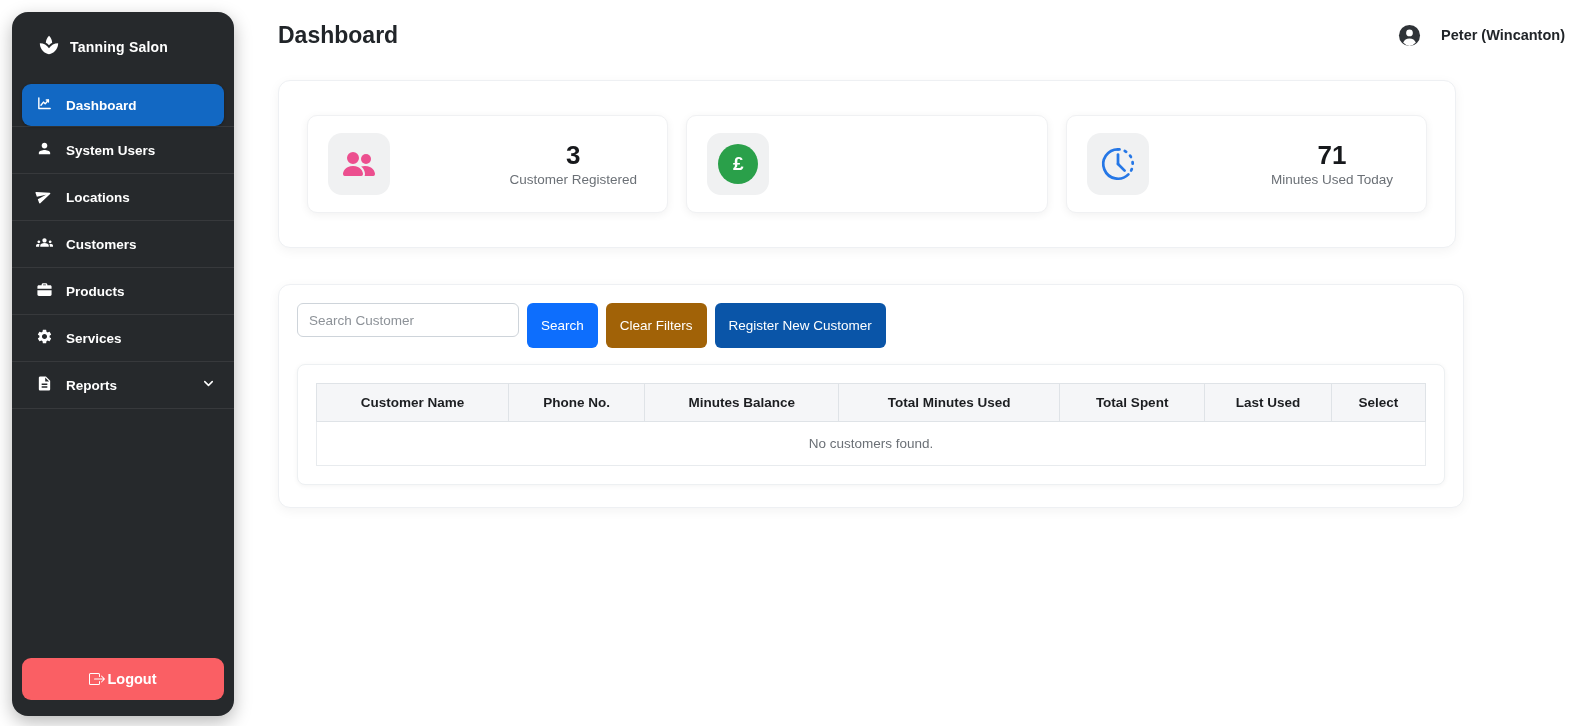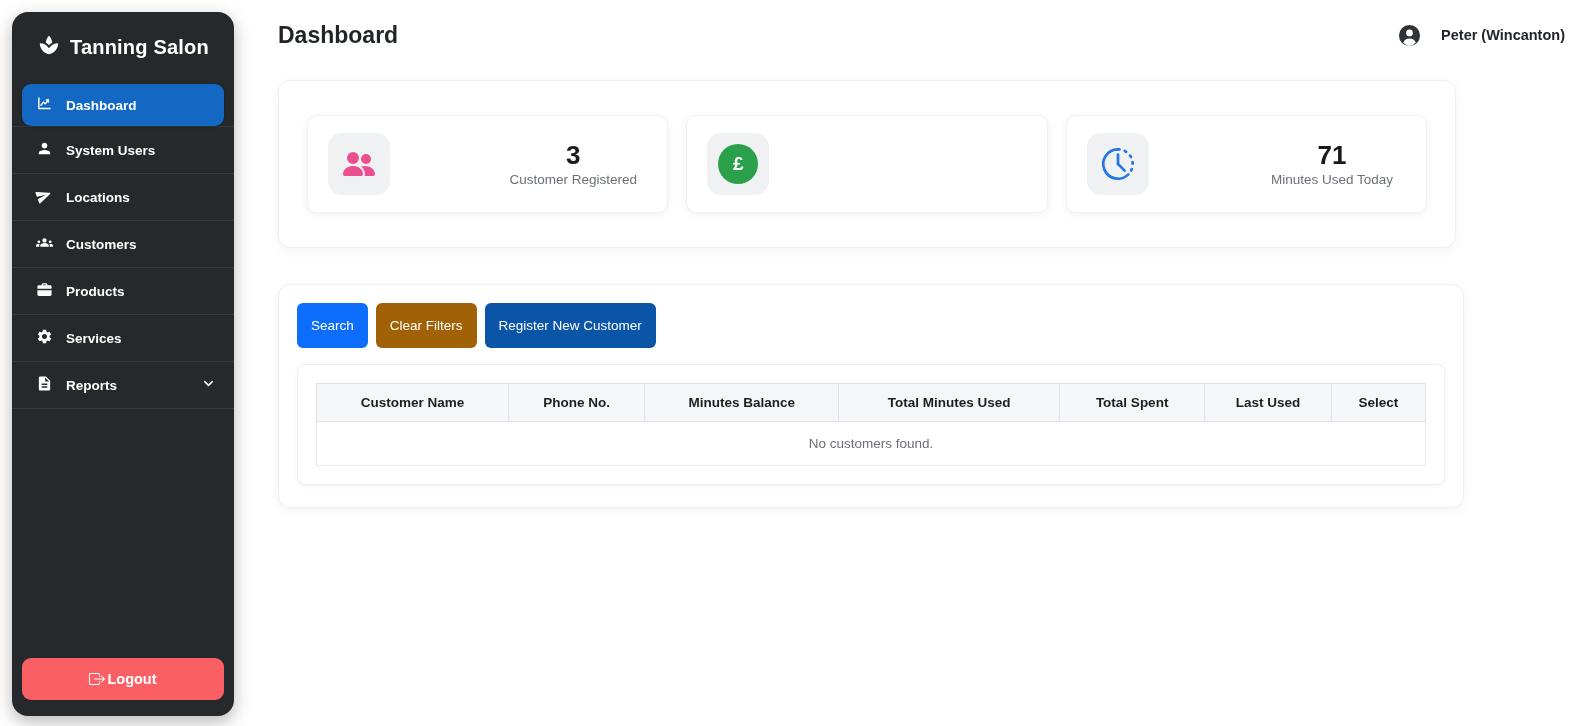--- a/index.html
+++ b/index.html
@@ -9,21 +9,21 @@
 
   
   .sidebar {
     width:222px; min-width:222px; margin:12px 0 10px 12px;
     background:#26292c; border-radius:16px;
     box-shadow:0 6px 18px rgba(0,0,0,.28);
     display:flex; flex-direction:column; color:#fff;
   }
   .brand { display:flex; align-items:center; gap:10px; padding:22px 20px 18px 26px; }
   .brand svg { width:22px; height:22px; }
-  .brand-name { font-size:20px; font-weight:700; letter-spacing:.2px;text-align:center; }
+  .brand-name { font-size:14px; font-weight:700; letter-spacing:.2px;text-align:center; }
 
   .nav { display:flex; flex-direction:column; margin-top:6px; }
   .nav-item {
     display:flex; align-items:center; gap:13px;
     padding:13px 18px 13px 24px; font-size:13.5px; font-weight:600;
     border-bottom:1px solid rgba(255,255,255,.08); cursor:pointer; color:#fff;
   }
   .nav-item svg { width:17px; height:17px; flex:0 0 auto; }
   .nav-item.active {
     background:#1268c3; border-radius:9px; margin:0 10px 0 10px;
@@ -249,20 +249,21 @@
       </div>
       <div class="stat-text">
         <div class="stat-value">71</div>
         <div class="stat-label">Minutes Used Today</div>
       </div>
     </div>
   </section>
 
   <section class="panel table-panel">
     <div class="controls">
+      <input class="search-input" type="text" placeholder="Search Customer" style="">
       <button class="btn btn-search">Search</button>
       <button class="btn btn-clear">Clear Filters</button>
       <button class="btn btn-register">Register New Customer</button>
     </div>
 
     <div class="table-card">
       <table>
         <colgroup>
           <col class="col0">
             <col class="col1">

